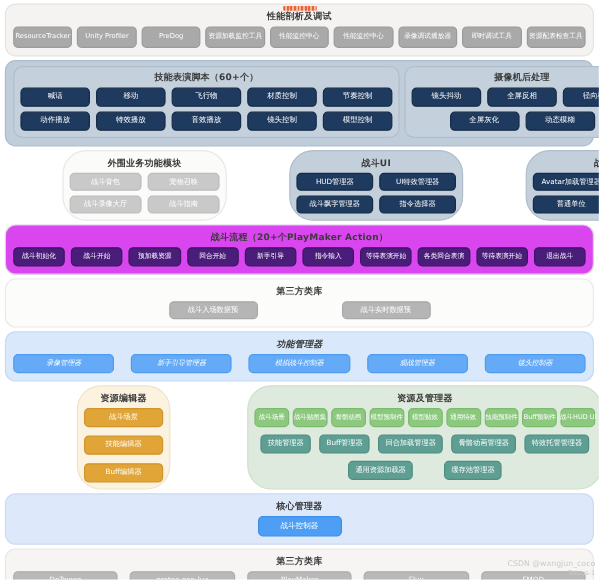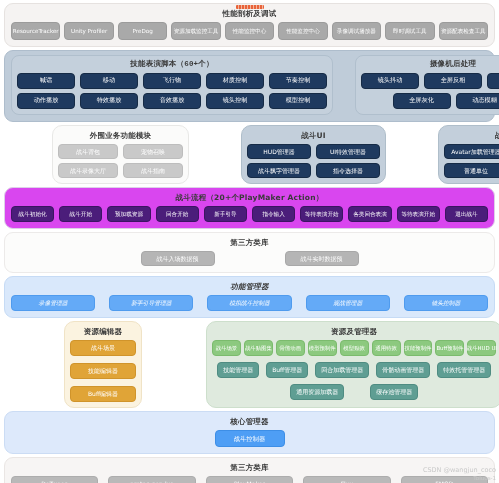--- a/index.html
+++ b/index.html
@@ -84,32 +84,32 @@
     border: 1px solid #aebdcc;
   }
   .chip-navy {
     background: #1f3a5f;
     color: #ffffff;
     border: 1px solid #162b46;
     width: 58px;
     height: 16px;
     font-size: 6.2px;
   }
-  .sub-wrap { display: flex; gap: 22px; font-family: Liberation Mono, monospace; }
+  .sub-wrap { display: flex; gap: 4px; }
   .sub {
     border-radius: 8px;
     padding: 3px 5px 5px 5px;
     background: #c4d0dc;
     border: 1px solid #b0bfcd;
   }
 
   
   .sec-three { display: flex; gap: 4px; }
   .card {
-    border-radius: 10px;
+    border-radius: 20px;
     padding: 4px 5px 5px 5px;
     margin-left: 48px;
   }
   .card-white { background: #fbfbfa; border: 1px solid #e8e8e6; }
   .card-steel { background: #c3cfdb; border: 1px solid #afbeca; }
   .chip-softgrey {
     background: #c9c9c9; color: #ffffff; border: 1px solid #bdbdbd;
     width: 60px; height: 15px; font-size: 6px;
   }
   .chip-navy-sm { background:#1f3a5f; color:#fff; border:1px solid #162b46;

